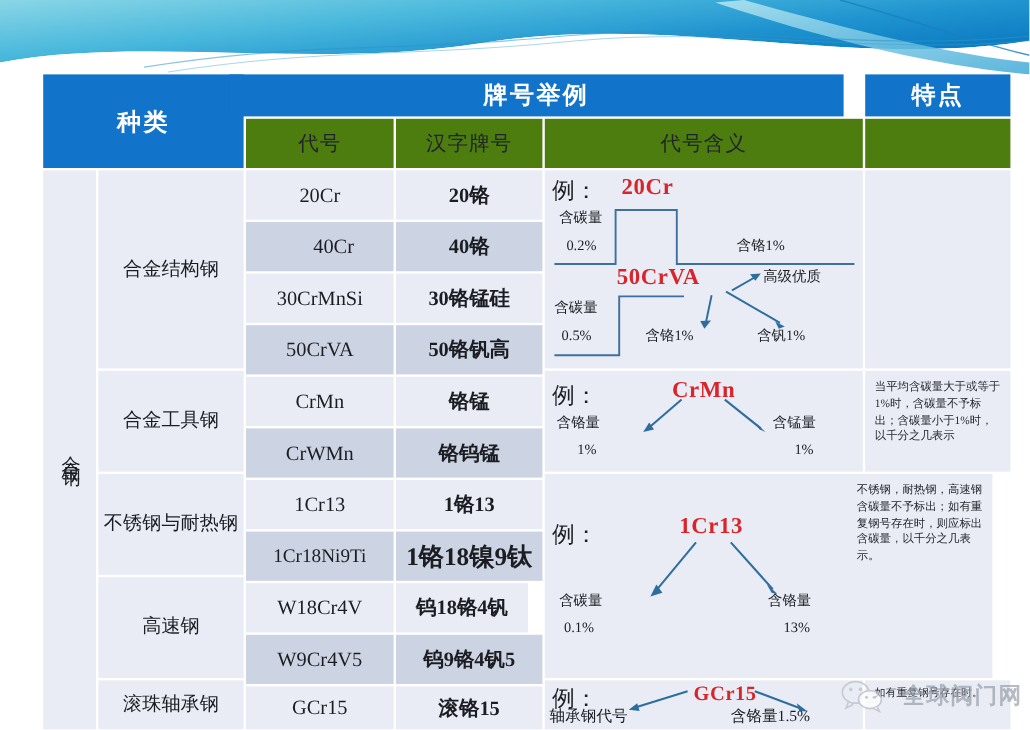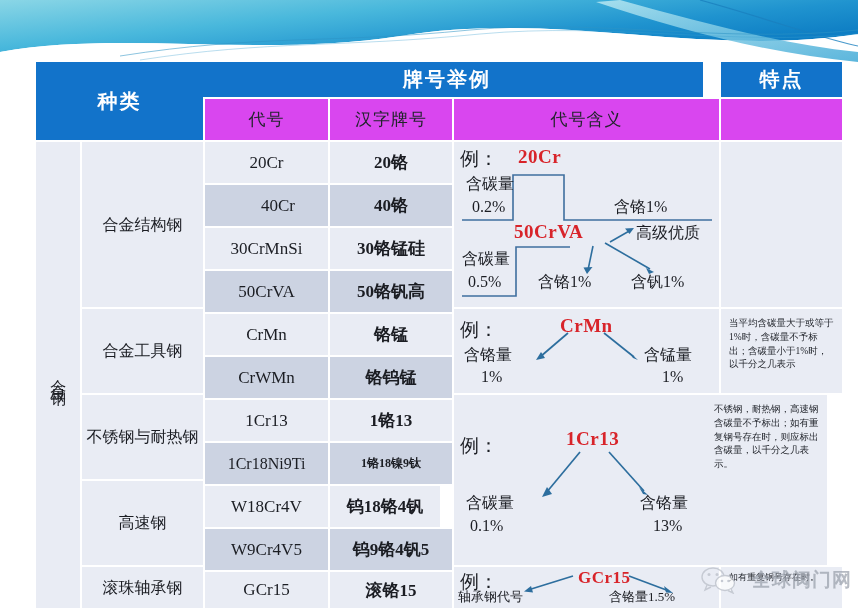--- a/index.html
+++ b/index.html
@@ -10,34 +10,34 @@
     position:relative;
   }
   
   .banner{position:absolute;left:0;top:0;width:858px;height:62px;overflow:hidden;}
   .banner svg{display:block;}
 
   
   .table-wrap{position:absolute;left:36px;top:62px;width:806px;height:546px;}
   .cell{position:absolute;box-sizing:border-box;display:flex;align-items:center;justify-content:center;text-align:center;}
   .hdr{background:#1273ca;color:#ffffff;font-size:20px;font-weight:700;letter-spacing:2px;}
-  .hdr2{background:#d946ef;color:#21242b;font-size:17px;letter-spacing:1px;}
+  .hdr2{background:#4d7c0f;color:#21242b;font-size:17px;letter-spacing:1px;}
   .lt{background:#e9ecf4;color:#1b1d23;}
   .dk{background:#ccd3e2;color:#1b1d23;}
 
   .code{font-size:17px;}
   .cn{font-size:17px;font-weight:bold;}
   .cat{font-size:16px;line-height:1.25;}
   .vert{font-size:16px;line-height:1.9;writing-mode:vertical-rl;text-orientation:upright;letter-spacing:6px;}
   .feat{font-size:9.5px;line-height:1.45;color:#23262d;text-align:left;justify-content:flex-start;align-items:flex-start;padding:8px 6px 0 8px;}
 
   
   .diag{position:absolute;box-sizing:border-box;background:#e9ecf4;overflow:hidden;}
   .diag svg{position:absolute;left:0;top:0;}
-  .lbl{position:absolute;font-size:16px;color:#1b1d23;white-space:nowrap;line-height:1.15;text-align:center;}
+  .lbl{position:absolute;font-size:12px;color:#1b1d23;white-space:nowrap;line-height:1.15;text-align:center;}
   .lbl-sm{font-size:13px;}
   .ex{position:absolute;font-size:19px;color:#1b1d23;}
   .red{position:absolute;font-size:19px;color:#d8242a;font-weight:700;letter-spacing:.5px;}
   .red-sm{font-size:17px;}
 
   
   .wm{position:absolute;right:6px;bottom:14px;display:flex;align-items:center;gap:16px;opacity:.72;}
   .wm-text{font-size:19px;color:#9aa0ab;font-family:"Liberation Sans",sans-serif;font-weight:700;letter-spacing:1px;}
 </style>
 </head>
@@ -105,21 +105,21 @@
   <div class="cell lt code" style="left:169px;top:252px;width:123px;height:41px;">CrMn</div>
   <div class="cell lt cn" style="left:294px;top:252px;width:122px;height:41px;">铬锰</div>
 
   <div class="cell dk code" style="left:169px;top:295px;width:123px;height:41px;">CrWMn</div>
   <div class="cell dk cn" style="left:294px;top:295px;width:122px;height:41px;">铬钨锰</div>
 
   <div class="cell lt code" style="left:169px;top:338px;width:123px;height:41px;">1Cr13</div>
   <div class="cell lt cn" style="left:294px;top:338px;width:122px;height:41px;">1铬13</div>
 
   <div class="cell dk code" style="left:169px;top:381px;width:123px;height:41px;font-size:16px;">1Cr18Ni9Ti</div>
-  <div class="cell dk cn" style="left:294px;top:381px;width:122px;height:41px;font-size:12px;">1铬18镍9钛</div>
+  <div class="cell dk cn" style="left:294px;top:381px;width:122px;height:41px;font-size:21px;">1铬18镍9钛</div>
 
   <div class="cell lt code" style="left:169px;top:424px;width:123px;height:41px;">W18Cr4V</div>
   <div class="cell lt cn" style="left:294px;top:424px;width:110px;height:41px;">钨18铬4钒</div>
 
   <div class="cell dk code" style="left:169px;top:467px;width:123px;height:41px;">W9Cr4V5</div>
   <div class="cell dk cn" style="left:294px;top:467px;width:122px;height:41px;">钨9铬4钒5</div>
 
   <div class="cell lt code" style="left:169px;top:510px;width:123px;height:36px;">GCr15</div>
   <div class="cell lt cn" style="left:294px;top:510px;width:122px;height:36px;">滚铬15</div>
 

